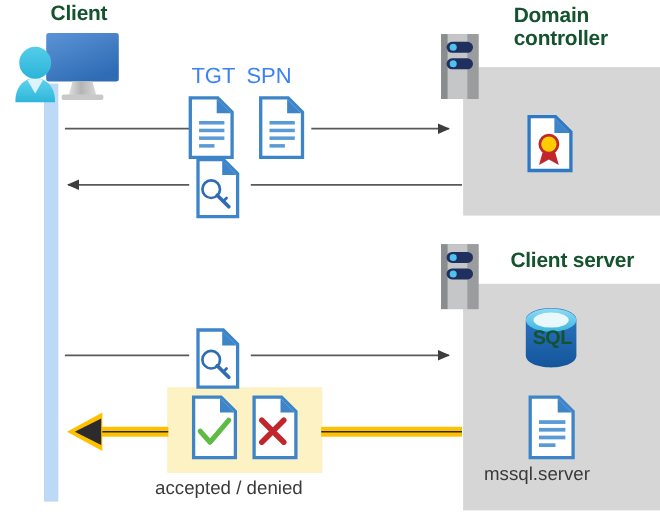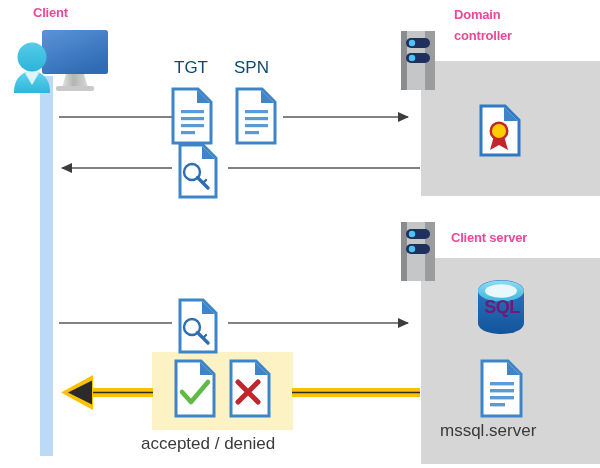--- a/index.html
+++ b/index.html
@@ -2,23 +2,23 @@
 <html><head>
 <meta charset="utf-8">
 <style>
   html,body{margin:0;padding:0;background:#ffffff;}
   body{width:600px;height:468px;position:relative;overflow:hidden;
        font-family:"Liberation Sans","DejaVu Sans",sans-serif;}
   .abs{position:absolute;}
   
   .gray-panel{background:#d6d6d6;}
   
-  .title{font-weight:bold;color:#ec4899;font-size:13px;line-height:21px;letter-spacing:-0.2px;}
+  .title{font-weight:bold;color:#14532d;font-size:19px;line-height:21px;letter-spacing:-0.2px;margin-left:13px;}
   .cap{color:#3a3a3a;font-size:17px;}
-  .doc-label{color:#0c4a6e;font-size:17px;}
+  .doc-label{color:#3b82f6;font-size:20px;}
   
   .lifeline{background:#bcd9f5;}
   
   .highlight{background:#fcf2c4;}
   
   svg.layer{position:absolute;left:0;top:0;width:600px;height:468px;overflow:visible;}
 </style>
 </head>
 <body>
 
@@ -201,19 +201,19 @@
 
 <div class="abs title" style="left:454px;top:4px;width:140px;">
   <div>Domain</div>
   <div>controller</div>
 </div>
 
 <div class="abs title" style="left:451px;top:227px;">Client server</div>
 
 <div class="abs doc-label" style="left:174px;top:58px;">TGT</div>
 
-<div class="abs doc-label" style="left:234px;top:58px;">SPN</div>
+<div class="abs doc-label" style="left:224px;top:58px;">SPN</div>
 
 <div class="abs cap" style="left:141px;top:434px;">accepted / denied</div>
 
 <div class="abs cap" style="left:440px;top:421px;">mssql.server</div>
 
-<div class="abs" style="left:481px;top:297px;width:42px;text-align:center;color:#701a75;font-size:18px;font-weight:bold;letter-spacing:-0.5px;">SQL</div>
+<div class="abs" style="left:481px;top:297px;width:42px;text-align:center;color:#14532d;font-size:18px;font-weight:bold;letter-spacing:-0.5px;">SQL</div>
 
 </body></html>

